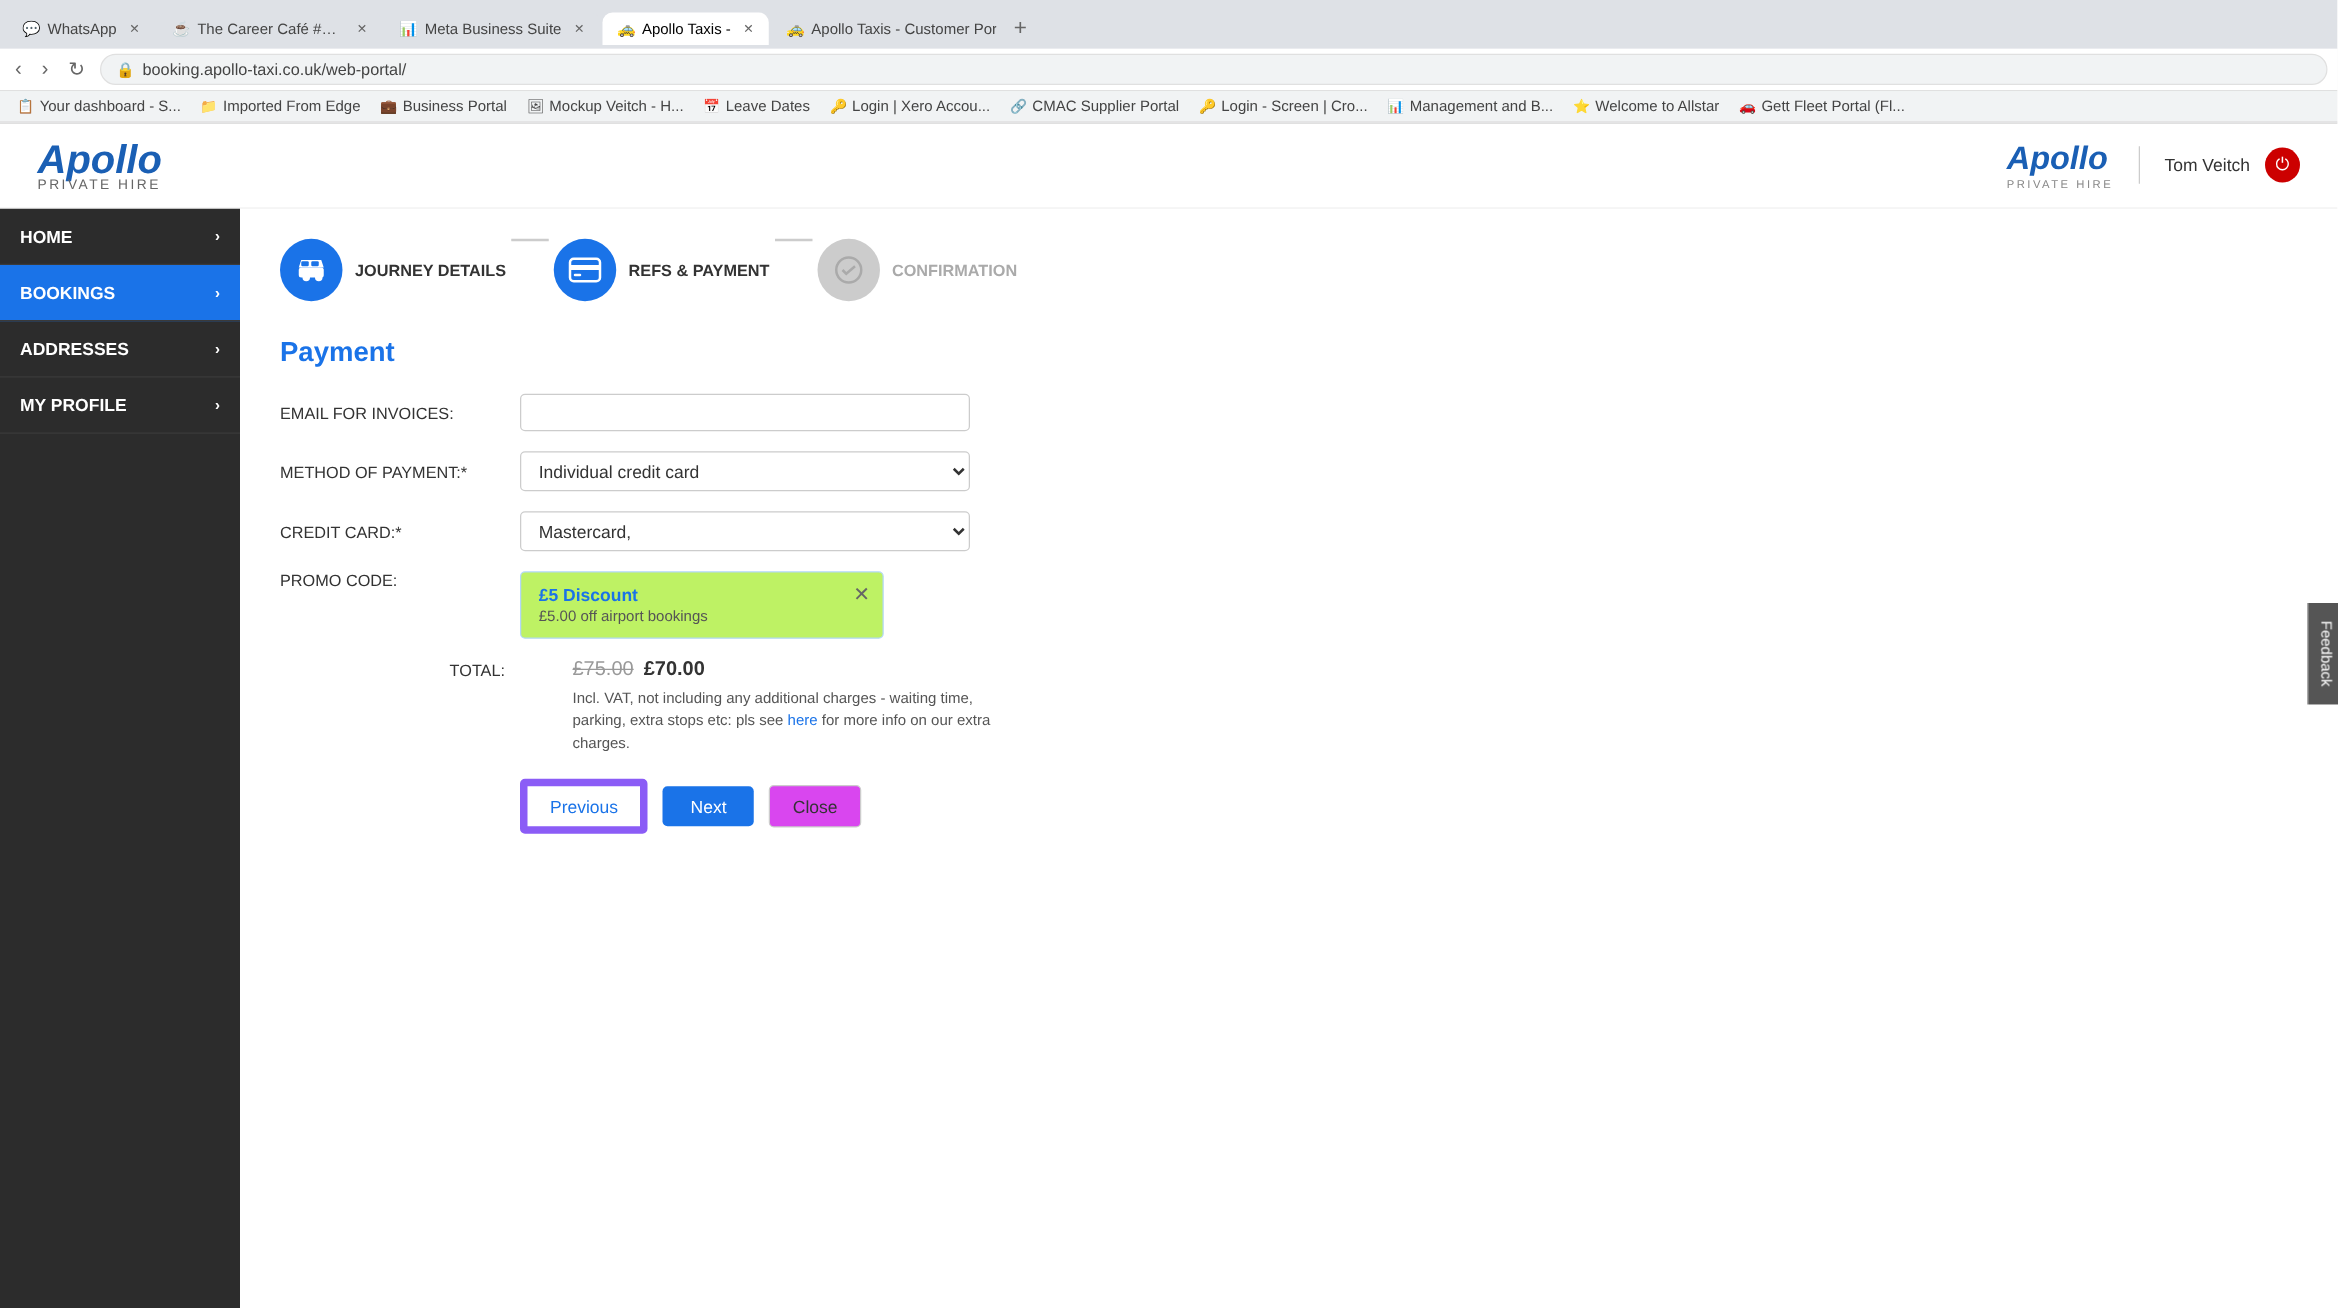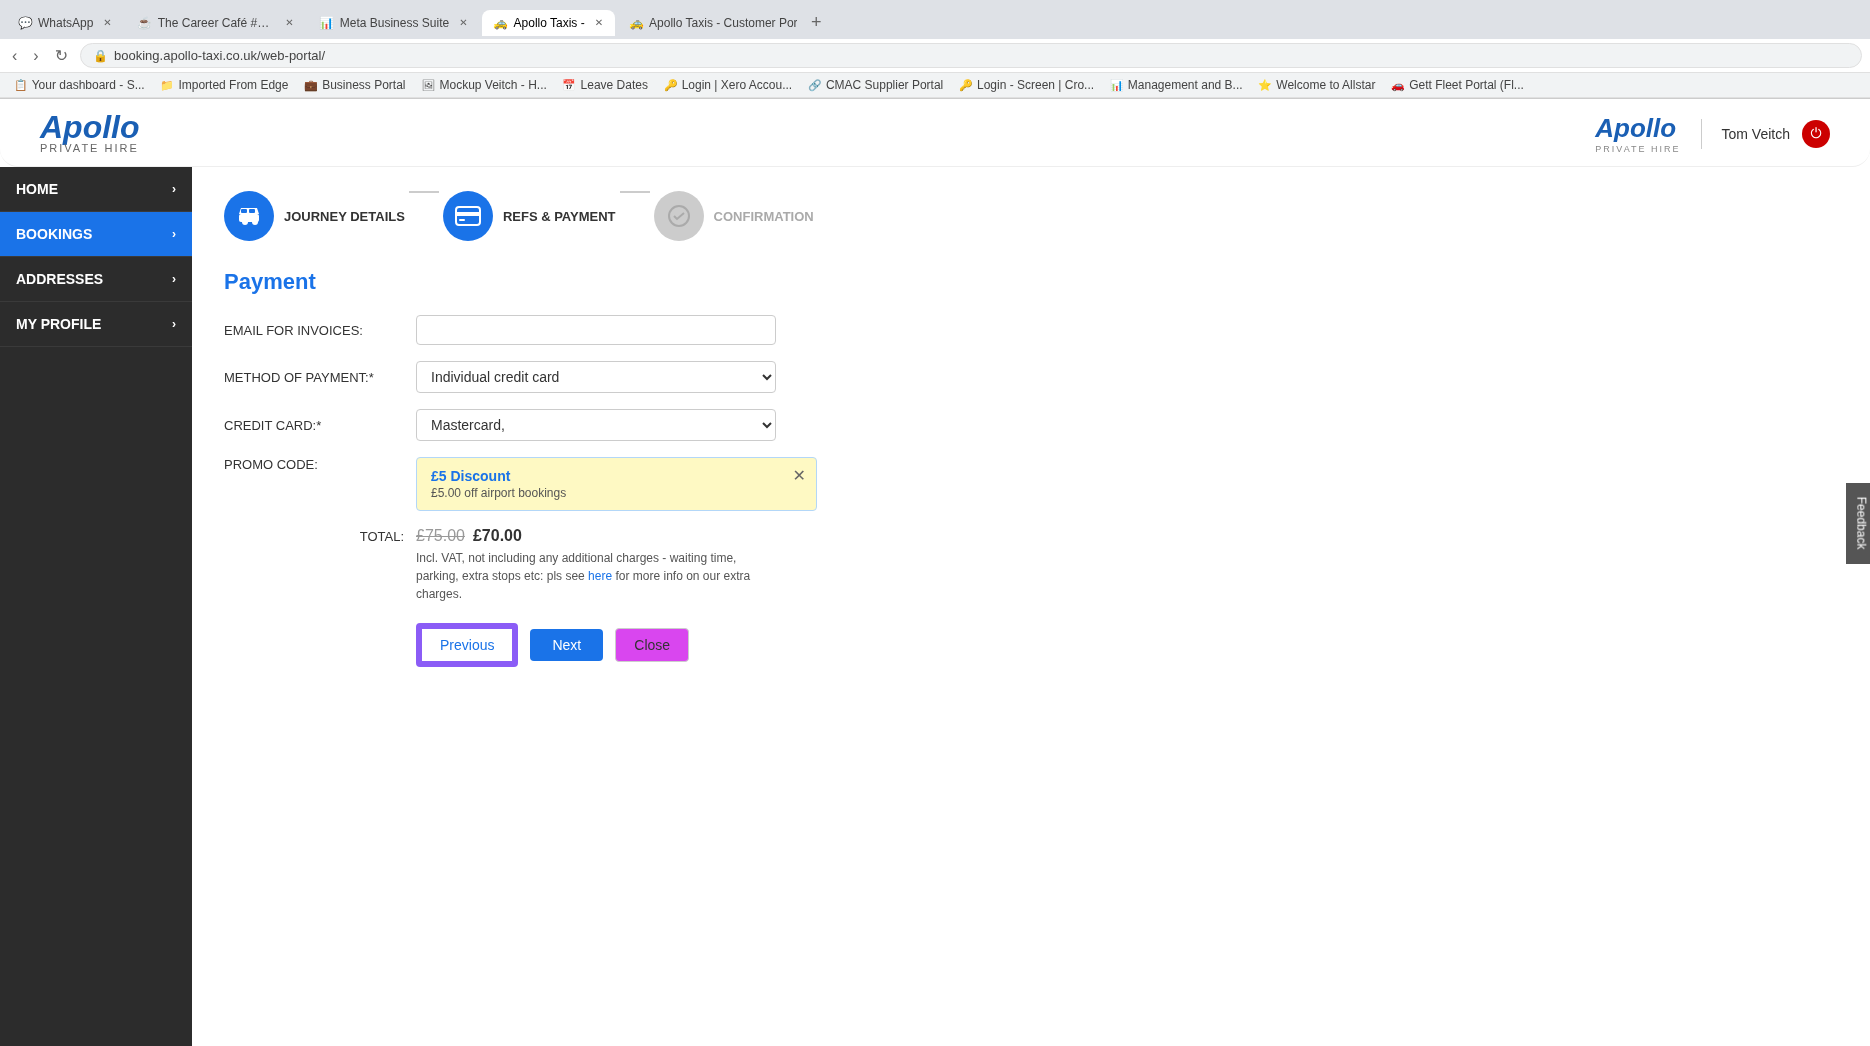--- a/index.html
+++ b/index.html
@@ -101,26 +101,25 @@
     
     .main-layout {
       display: flex;
       flex-direction: column;
       min-height: calc(100vh - 90px);
     }
 
     
     .site-header {
       display: flex;
-      align-items: flex-end;
+      align-items: flex-start;
       justify-content: space-between;
-      padding: 12px 40px;
+      padding: 12px 30px;
       background: #fff;
       border-bottom: 1px solid #eee;
-      border-radius: 18px;
     }
     .logo-left {
       display: flex;
       align-items: center;
       gap: 4px;
     }
     .logo-apollo {
       display: flex;
       flex-direction: column;
       line-height: 1;
@@ -255,23 +254,23 @@
       color: #333;
       background: #fff;
     }
     select.form-control {
       appearance: auto;
       cursor: pointer;
     }
 
     
     .promo-box {
-      width: 401px;
+      width: 291px;
       border: 1px solid #b3d7f8;
-      background: #fef9c3;
+      background: #bef264;
       border-radius: 4px;
       padding: 10px 14px;
       position: relative;
     }
     .promo-title {
       font-size: 14px;
       font-weight: bold;
       color: #1a73e8;
     }
     .promo-desc {
@@ -298,21 +297,21 @@
       margin-bottom: 20px;
     }
     .total-label {
       width: 180px;
       font-size: 13px;
       color: #333;
       text-align: right;
       flex-shrink: 0;
       padding-top: 2px;
     }
-    .total-value-block { width: 360px; }
+    .total-value-block { width: 360px; margin-left: 42px; }
     .total-prices {
       display: flex;
       gap: 8px;
       align-items: center;
       margin-bottom: 4px;
     }
     .price-old {
       font-size: 16px;
       color: #999;
       text-decoration: line-through;

